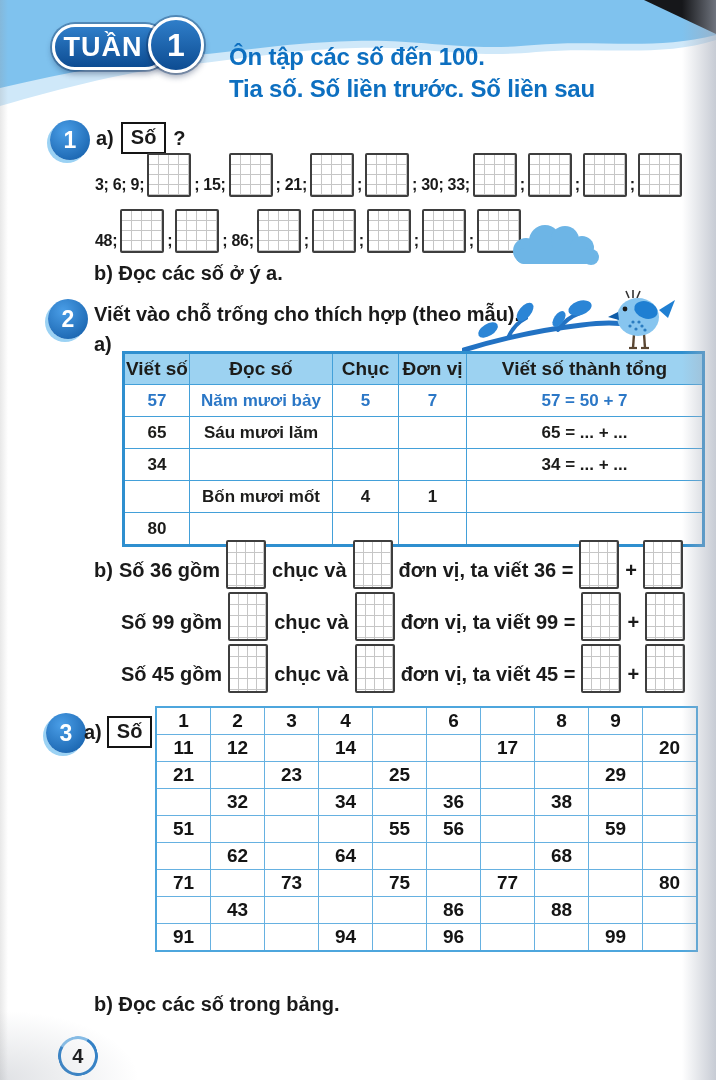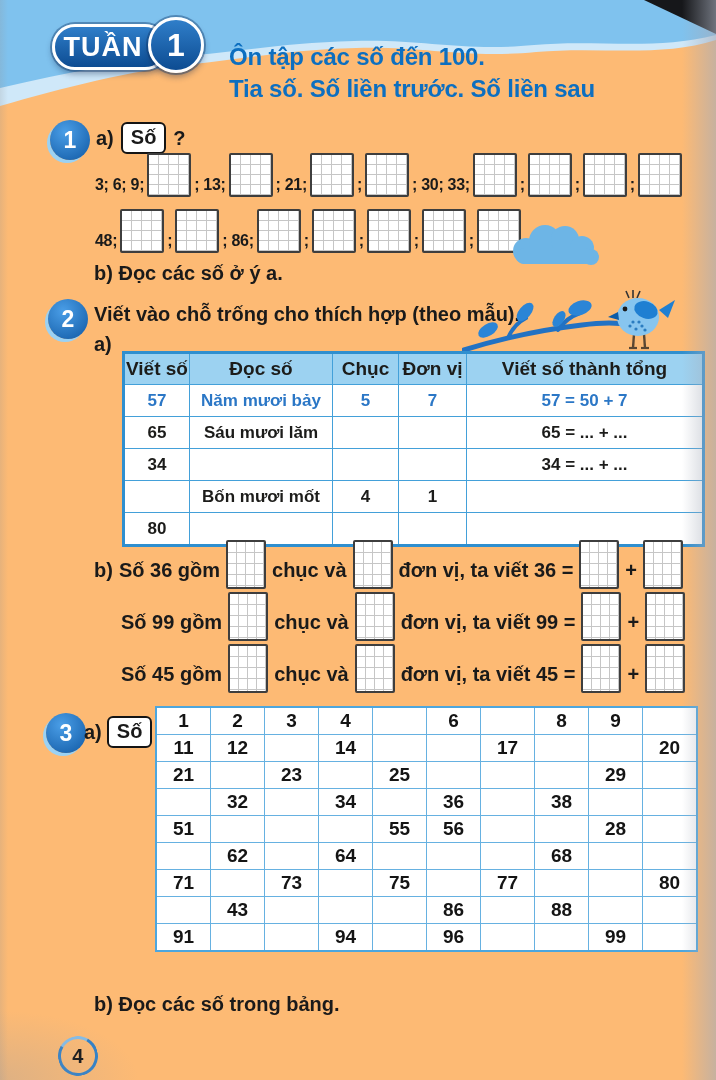--- a/index.html
+++ b/index.html
@@ -1,18 +1,18 @@
 <!DOCTYPE html>
 <html><head>
 <meta charset="utf-8">
 <style>
   html,body{margin:0;padding:0;background:#e9e9e9;}
   .page{
     position:relative;width:716px;height:1080px;margin:0 auto;
-    background:#fdba74;overflow:hidden;
+    background:#ffffff;overflow:hidden;
     font-family:"Liberation Sans",sans-serif;color:#1a1a1a;
   }
   
   .wave{position:absolute;top:0;left:0;}
   .corner-black{position:absolute;top:0;right:0;width:72px;height:34px;
     clip-path:polygon(100% 0,0 0,100% 100%);background:#16171a;}
   .edge-right{position:absolute;top:0;right:0;width:34px;height:1080px;
     background:linear-gradient(to right,rgba(172,179,191,0) 0%,rgba(165,172,186,.62) 100%);}
   .edge-left{position:absolute;top:0;left:0;width:8px;height:1080px;
     background:linear-gradient(to right,rgba(150,150,150,.22),rgba(150,150,150,0));}
@@ -36,21 +36,21 @@
     font-weight:800;color:#0d6fc0;letter-spacing:-0.2px;}
   
   .ex-badge{position:absolute;width:40px;height:40px;border-radius:50%;
     background:radial-gradient(circle at 38% 30%,#4a9ee7,#1059a4);
     box-shadow:-3px 3px 0 #9bd2f4;color:#fff;font-weight:800;font-size:23px;
     display:flex;align-items:center;justify-content:center;}
   
   .b-label{font-weight:800;}
   .plain{font-weight:600;}
   .part-row{position:absolute;display:flex;align-items:center;gap:7px;font-size:20px;font-weight:800;}
-  .so-box{border:2.5px solid #141414;border-radius:6px;padding:2px 8px 3px 8px;
+  .so-box{border:2.5px solid #141414;border-radius:0;padding:2px 8px 3px 8px;
     font-weight:800;font-size:20px;background:#fff;}
   
   .gridbox{width:40px;height:40px;border:2px solid #3e3e3e;border-radius:2px;background-color:#fff;
     background-image:linear-gradient(to right,#c6c6c6 1px,transparent 1px),
                      linear-gradient(to bottom,#c6c6c6 1px,transparent 1px);
     background-size:10px 10px;background-position:-1px -1px;flex:0 0 auto;margin:0 2px;}
   .gridbox.tall{width:36px;height:45px;background-size:9px 11px;margin:0;}
   .seq-row{position:absolute;display:flex;align-items:flex-end;}
   .seq-text{font-size:16px;font-weight:600;padding:0 1px 3px 1px;letter-spacing:-0.3px;white-space:pre;}
   .part-b{position:absolute;font-size:20px;}
@@ -107,21 +107,21 @@
   </div>
   <div class="part-row" style="left:96px;top:122px;">
     <span>a)</span>
     <span class="so-box">Số</span>
     <span>?</span>
   </div>
 
   <div id="seq1" class="seq-row" style="left:94px;top:156px;height:41px;">
       <span class="seq-text">3; 6; 9;</span>
       <div class="gridbox"></div>
-      <span class="seq-text">; 13;</span>
+      <span class="seq-text">; 15;</span>
       <div class="gridbox"></div>
       <span class="seq-text">; 21;</span>
       <div class="gridbox"></div>
       <span class="seq-text">;</span>
       <div class="gridbox"></div>
       <span class="seq-text">; 30; 33;</span>
       <div class="gridbox"></div>
       <span class="seq-text">;</span>
       <div class="gridbox"></div>
       <span class="seq-text">;</span>
@@ -352,21 +352,21 @@
         </tr>
         <tr>
           <td>51</td>
           <td></td>
           <td></td>
           <td></td>
           <td>55</td>
           <td>56</td>
           <td></td>
           <td></td>
-          <td>28</td>
+          <td>59</td>
           <td></td>
         </tr>
         <tr>
           <td></td>
           <td>62</td>
           <td></td>
           <td>64</td>
           <td></td>
           <td></td>
           <td></td>

